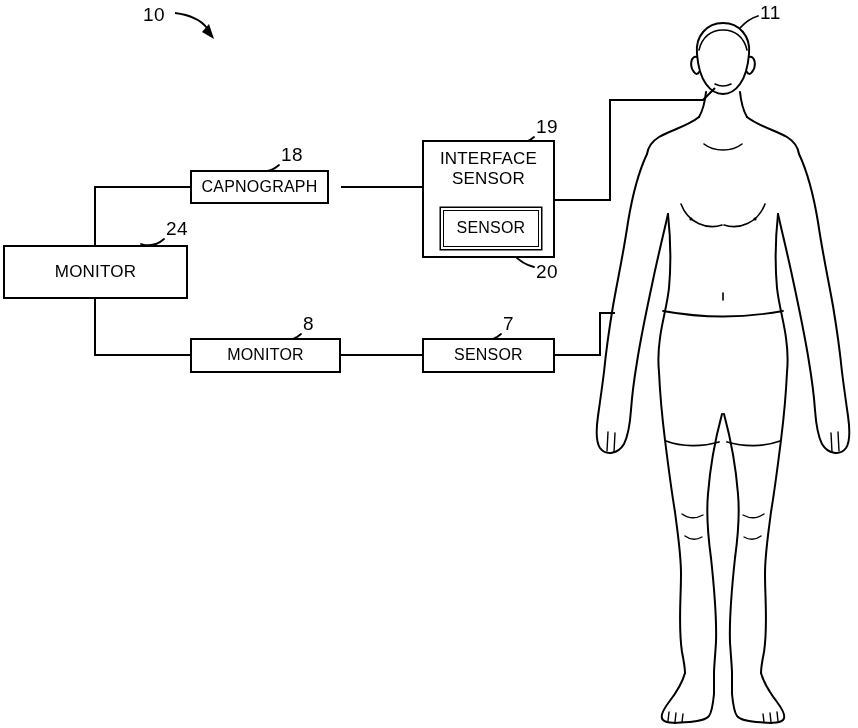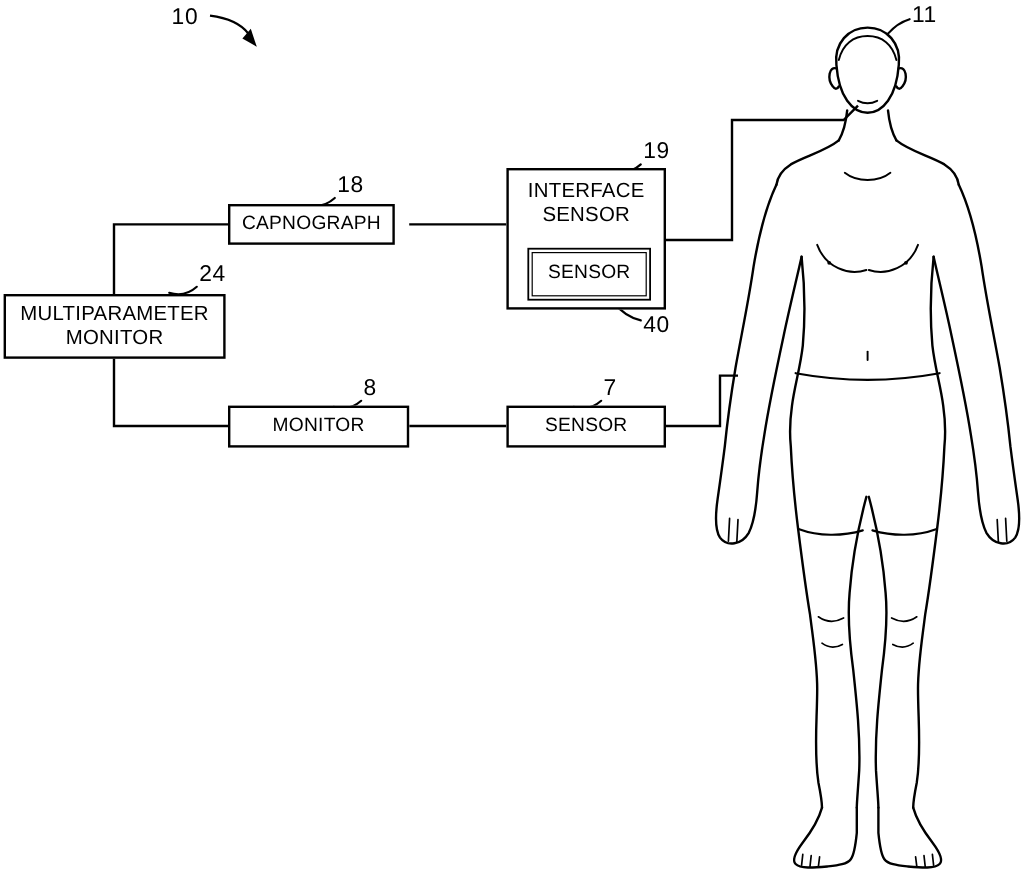--- a/index.html
+++ b/index.html
@@ -127,34 +127,33 @@
 
   <div class="box interface">
     <span class="ln">INTERFACE</span>
     <span class="ln">SENSOR</span>
     <div class="sensor-inner">
       <span class="ln">SENSOR</span>
     </div>
   </div>
 
   <div class="box multiparam">
-    <span class="ln">MULTIPARAMETER</span>
     <span class="ln">MONITOR</span>
   </div>
 
   <div class="box monitor">
     <span class="ln">MONITOR</span>
   </div>
 
   <div class="box sensor16">
     <span class="ln">SENSOR</span>
   </div>
 
   <span class="ref" style="left:143px;top:4px">10</span>
   <span class="ref" style="left:760px;top:2px">11</span>
   <span class="ref" style="left:281px;top:144px">18</span>
   <span class="ref" style="left:536px;top:116px">19</span>
-  <span class="ref" style="left:536px;top:261px">40</span>
+  <span class="ref" style="left:536px;top:261px">20</span>
   <span class="ref" style="left:166px;top:218px">24</span>
   <span class="ref" style="left:303px;top:313px">8</span>
   <span class="ref" style="left:503px;top:313px">7</span>
 
 </div>
 
 </body></html>

